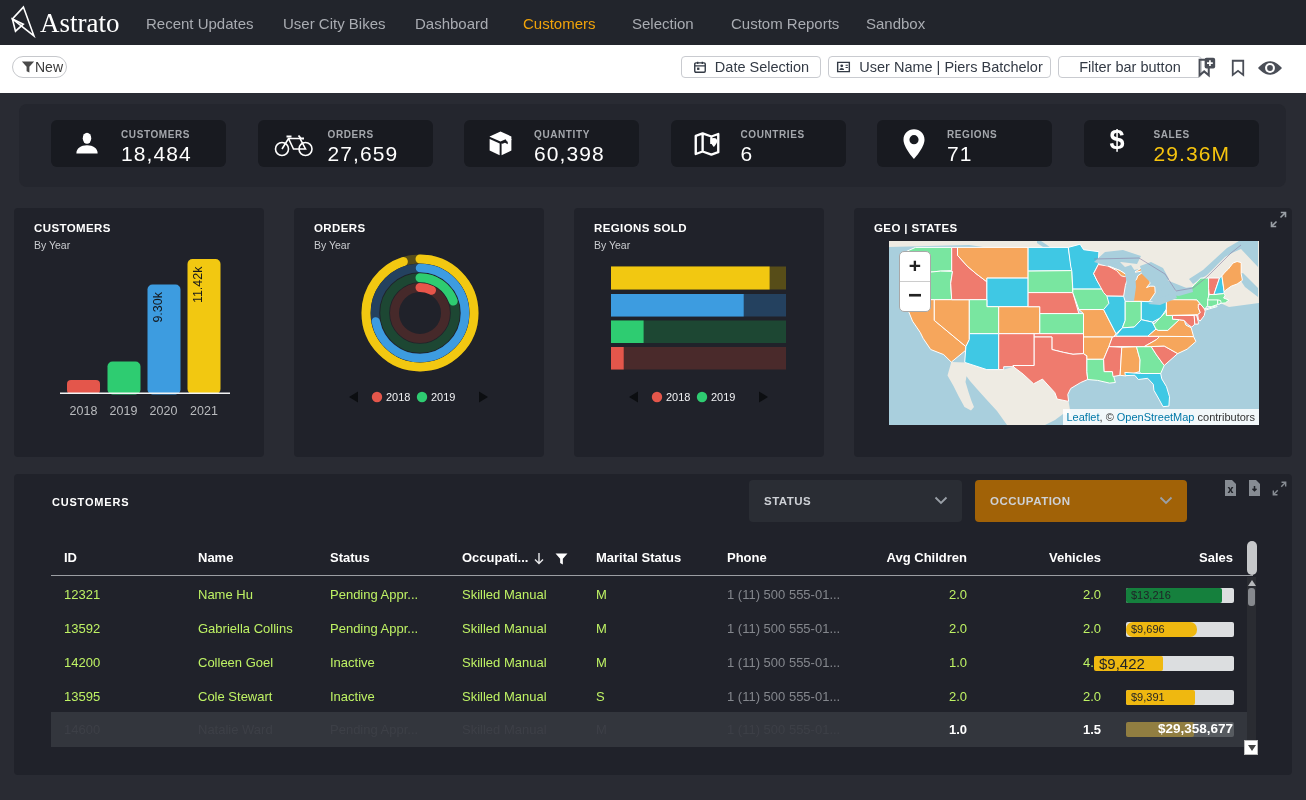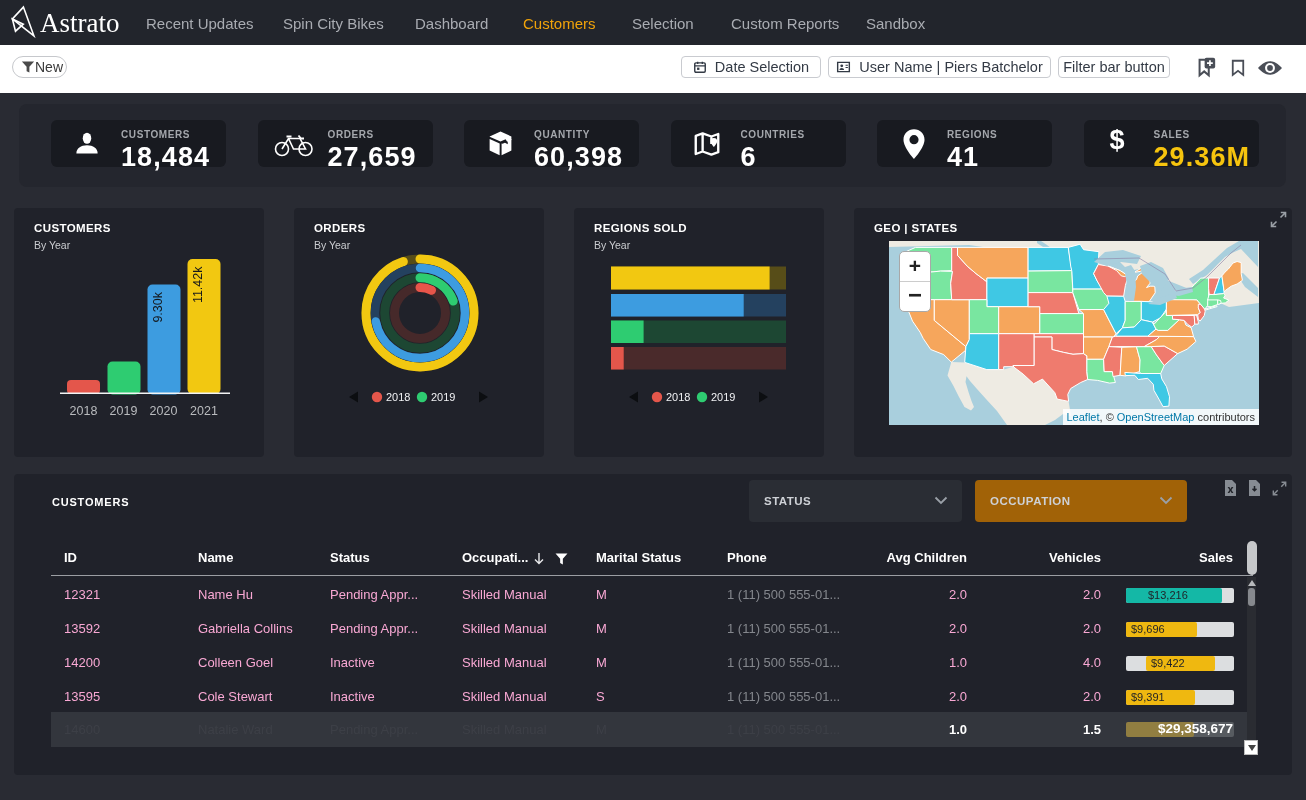--- a/index.html
+++ b/index.html
@@ -9,40 +9,40 @@
 #nav { position:absolute; left:0; top:0; width:1306px; height:45px; background:#22252c; }
 #logo-txt { position:absolute; left:40px; top:8px; color:#fff; font-family:"Liberation Serif",serif; font-size:27px; }
 .nav-item { position:absolute; top:15px; font-size:15px; color:#a9acb2; }
 #toolbar { position:absolute; left:0; top:45px; width:1306px; height:48px; background:#ffffff; }
 .tb-btn { position:absolute; top:56px; height:22px; border:1px solid #c9cbd0; border-radius:4px;
   color:#333a45; font-size:14.5px; display:flex; align-items:center; justify-content:center; }
 #newbtn { position:absolute; left:12px; top:56px; width:55px; height:22px; border:1px solid #c6c8cc;
   border-radius:11px; color:#3a3a3a; font-size:14px; display:flex; align-items:center; }
 .kcard { position:absolute; top:120px; width:175px; height:47px; background:#181a20; border-radius:6px; }
 .klabel { position:absolute; left:70px; top:9px; font-size:10px; font-weight:bold; letter-spacing:0.6px; color:#a4a7ac; }
-.kval { position:absolute; left:70px; top:22px; font-size:27px; font-weight:bold; letter-spacing:1.1px; color:#fff; }
+.kval { position:absolute; left:70px; top:22px; font-size:21px; font-weight:normal; letter-spacing:1.1px; color:#fff; }
 .card { position:absolute; background:#20222a; border-radius:4px; }
 .ctitle { position:absolute; left:20px; top:14px; font-size:11.5px; font-weight:bold; letter-spacing:0.4px; color:#fff; }
 .csub { position:absolute; left:20px; top:31px; font-size:10.5px; color:#caccd0; }
 .th { position:absolute; top:0; font-size:13px; font-weight:bold; color:#fff; }
-.td { position:absolute; font-size:13px; color:#f9a8d4; }
+.td { position:absolute; font-size:13px; color:#bef264; }
 .tdr { text-align:right; }
 </style>
 </head>
 <body>
 <div id="nav">
   <svg class="abs" style="left:10px;top:5px" width="28" height="34" viewBox="0 0 28 34">
     <g fill="none" stroke="#fff" stroke-width="1.6" stroke-linejoin="miter">
       <path d="M13.4 2.1 L23.9 30.8 L2.4 14 Z"></path>
       <path d="M2.4 14 L5.5 26.2 L13.3 19.2 Z"></path>
     </g>
   </svg>
   <div id="logo-txt">Astrato</div>
   <div class="nav-item" style="left:146px">Recent Updates</div>
-  <div class="nav-item" style="left:283px">Spin City Bikes</div>
+  <div class="nav-item" style="left:283px">User City Bikes</div>
   <div class="nav-item" style="left:415px">Dashboard</div>
   <div class="nav-item" style="left:523px;color:#f0a30a">Customers</div>
   <div class="nav-item" style="left:632px">Selection</div>
   <div class="nav-item" style="left:731px">Custom Reports</div>
   <div class="nav-item" style="left:866px">Sandbox</div>
 </div>
 <div id="toolbar"></div>
 <div id="newbtn">
   <svg style="margin-left:8px" width="14" height="14" viewBox="0 0 24 24" fill="#4a4a4a">
       <path d="M1.5 2.5h21l-8.1 9.1v9.9l-4.8-2.4v-7.5z"></path>
@@ -59,21 +59,21 @@
 </div>
 <div class="tb-btn" style="left:828px;width:223px">
   <svg width="15" height="14" viewBox="0 0 24 24" fill="#333a45">
       <path d="M2 4h20v16H2z" fill="none" stroke="#333a45" stroke-width="2.4"></path>
       <circle cx="9" cy="10" r="2.4"></circle>
       <path d="M5 17c0-2.2 1.8-3.5 4-3.5s4 1.3 4 3.5z"></path>
       <path d="M15.5 9h4M15.5 13h4" stroke="#333a45" stroke-width="1.8"></path>
     </svg>
   <span style="margin-left:8px">User Name | Piers Batchelor</span>
 </div>
-<div class="tb-btn" style="left:1058px;width:112px">Filter bar button</div>
+<div class="tb-btn" style="left:1058px;width:144px">Filter bar button</div>
 <svg class="abs" style="left:1195px;top:56px" width="22" height="22" viewBox="0 0 24 24">
     <path d="M5 4h10v17l-5-4.2L5 21z" fill="none" stroke="#4a4e57" stroke-width="2.2"></path>
     <rect x="10.5" y="2" width="11.5" height="11.5" rx="2" fill="#4a4e57"></rect>
     <path d="M16.3 4.6v6.3M13.1 7.7h6.3" stroke="#fff" stroke-width="1.8"></path>
   </svg>
 <svg class="abs" style="left:1229px;top:58px" width="18" height="19" viewBox="0 0 24 24" fill="none" stroke="#4a4e57" stroke-width="2.4">
     <path d="M5 3h14v19l-7-5.5L5 22z"></path>
   </svg>
 <svg class="abs" style="left:1257px;top:60px" width="26" height="16" viewBox="0 0 32 20">
     <path d="M16 1.5C8.5 1.5 3 8 1 10c2 2 7.5 8.5 15 8.5S29 12 31 10c-2-2-7.5-8.5-15-8.5z" fill="#4a4e57"></path>
@@ -119,21 +119,21 @@
     </svg>
   <div class="klabel">COUNTRIES</div>
     <div class="kval">6</div>
 </div>
 
 <div class="kcard" style="left:877px">
   <svg class="abs" style="left:23px;top:8px" width="28" height="32" viewBox="0 0 24 28" fill="#fff">
       <path d="M12 1C6.8 1 2.8 5 2.8 10.2 2.8 17 12 27 12 27s9.2-10 9.2-16.8C21.2 5 17.2 1 12 1zm0 13.2a4 4 0 1 1 0-8 4 4 0 0 1 0 8z"></path>
     </svg>
   <div class="klabel">REGIONS</div>
-    <div class="kval">41</div>
+    <div class="kval">71</div>
 </div>
 
 <div class="kcard" style="left:1083.5px">
   <div class="abs" style="left:26px;top:5px;color:#fff;font-size:27px;font-weight:bold">$</div>
   <div class="klabel">SALES</div>
     <div class="kval" style="color:#f6c40e">29.36M</div>
 </div>
 
 <div class="card" style="left:14px;top:208px;width:250px;height:249px">
   <div class="ctitle">CUSTOMERS</div>
@@ -329,41 +329,41 @@
   <div class="abs" style="left:37px;top:101px;width:1202px;height:1px;background:#9b9ea3"></div>
     <div class="td" style="left:50px;top:113.0px">12321</div>
   <div class="td" style="left:184px;top:113.0px">Name Hu</div>
   <div class="td" style="left:316px;top:113.0px">Pending Appr...</div>
   <div class="td" style="left:448px;top:113.0px">Skilled Manual</div>
   <div class="td" style="left:582px;top:113.0px">M</div>
   <div class="td" style="left:713px;top:113.0px;color:#84878d">1 (11) 500 555-01...</div>
   <div class="td tdr" style="left:853px;top:113.0px;width:100px">2.0</div>
   <div class="td tdr" style="left:987px;top:113.0px;width:100px">2.0</div>
   <div class="abs" style="left:1112px;top:113.5px;width:108px;height:15px;background:#dcdee0;border-radius:2px"></div>
-  <div class="abs" style="left:1112px;top:113.5px;width:96px;height:15px;background:#14b8a6;border-radius:2px;color:#1f2127;font-size:11px;line-height:15px;padding-left:22px">$13,216</div>
+  <div class="abs" style="left:1112px;top:113.5px;width:96px;height:15px;background:#15803d;border-radius:2px;color:#1f2127;font-size:11px;line-height:15px;padding-left:5px">$13,216</div>
   <div class="td" style="left:50px;top:147.0px">13592</div>
   <div class="td" style="left:184px;top:147.0px">Gabriella Collins</div>
   <div class="td" style="left:316px;top:147.0px">Pending Appr...</div>
   <div class="td" style="left:448px;top:147.0px">Skilled Manual</div>
   <div class="td" style="left:582px;top:147.0px">M</div>
   <div class="td" style="left:713px;top:147.0px;color:#84878d">1 (11) 500 555-01...</div>
   <div class="td tdr" style="left:853px;top:147.0px;width:100px">2.0</div>
   <div class="td tdr" style="left:987px;top:147.0px;width:100px">2.0</div>
   <div class="abs" style="left:1112px;top:147.5px;width:108px;height:15px;background:#dcdee0;border-radius:2px"></div>
-  <div class="abs" style="left:1112px;top:147.5px;width:71px;height:15px;background:#efb810;border-radius:2px;color:#1f2127;font-size:11px;line-height:15px;padding-left:5px">$9,696</div>
+  <div class="abs" style="left:1112px;top:147.5px;width:71px;height:15px;background:#efb810;border-radius:7px;color:#1f2127;font-size:11px;line-height:15px;padding-left:5px">$9,696</div>
   <div class="td" style="left:50px;top:181.0px">14200</div>
   <div class="td" style="left:184px;top:181.0px">Colleen Goel</div>
   <div class="td" style="left:316px;top:181.0px">Inactive</div>
   <div class="td" style="left:448px;top:181.0px">Skilled Manual</div>
   <div class="td" style="left:582px;top:181.0px">M</div>
   <div class="td" style="left:713px;top:181.0px;color:#84878d">1 (11) 500 555-01...</div>
   <div class="td tdr" style="left:853px;top:181.0px;width:100px">1.0</div>
   <div class="td tdr" style="left:987px;top:181.0px;width:100px">4.0</div>
   <div class="abs" style="left:1112px;top:181.5px;width:108px;height:15px;background:#dcdee0;border-radius:2px"></div>
-  <div class="abs" style="left:1132px;top:181.5px;width:69px;height:15px;background:#efb810;border-radius:2px;color:#1f2127;font-size:11px;line-height:15px;padding-left:5px">$9,422</div>
+  <div class="abs" style="left:1080px;top:181.5px;width:69px;height:15px;background:#efb810;border-radius:2px;color:#1f2127;font-size:15px;line-height:15px;padding-left:5px">$9,422</div>
   <div class="td" style="left:50px;top:215.0px">13595</div>
   <div class="td" style="left:184px;top:215.0px">Cole Stewart</div>
   <div class="td" style="left:316px;top:215.0px">Inactive</div>
   <div class="td" style="left:448px;top:215.0px">Skilled Manual</div>
   <div class="td" style="left:582px;top:215.0px">S</div>
   <div class="td" style="left:713px;top:215.0px;color:#84878d">1 (11) 500 555-01...</div>
   <div class="td tdr" style="left:853px;top:215.0px;width:100px">2.0</div>
   <div class="td tdr" style="left:987px;top:215.0px;width:100px">2.0</div>
   <div class="abs" style="left:1112px;top:215.5px;width:108px;height:15px;background:#dcdee0;border-radius:2px"></div>
   <div class="abs" style="left:1112px;top:215.5px;width:69px;height:15px;background:#efb810;border-radius:2px;color:#1f2127;font-size:11px;line-height:15px;padding-left:5px">$9,391</div>

